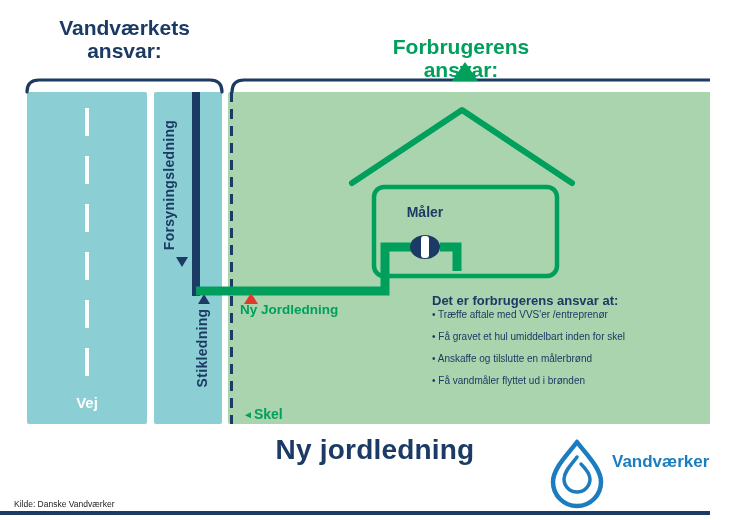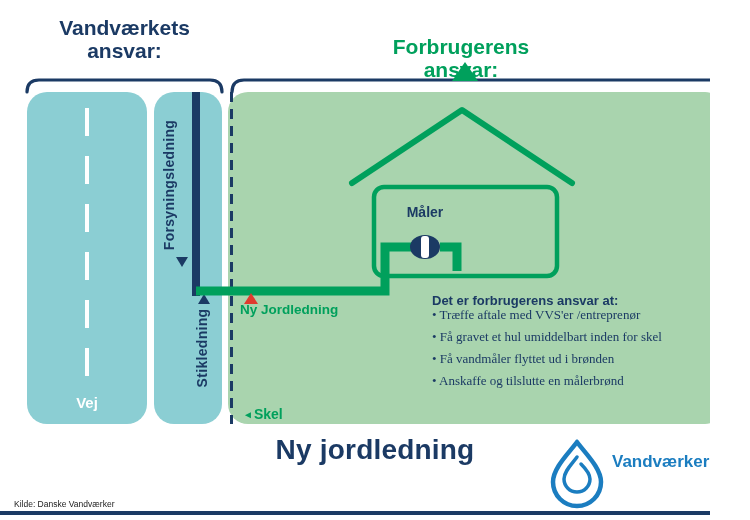--- a/index.html
+++ b/index.html
@@ -7,21 +7,21 @@
     --red:#e03a2f; --logo_blue:#1b7dc0;
   }
   *{margin:0;padding:0;box-sizing:border-box;}
   body{font-family:"Liberation Sans",sans-serif;background:#fff;}
   #stage{position:relative;width:710px;height:520px;background:#fff;overflow:hidden;}
 
   .heading{position:absolute;text-align:center;font-weight:bold;font-size:21px;line-height:23px;}
   .heading.navy{color:var(--navy);}
   .heading.green{color:var(--green);}
 
-  .panel{position:absolute;border-radius:20px;top:92px;height:332px;}
+  .panel{position:absolute;border-radius:2px;top:92px;height:332px;}
   .road{left:27px;width:120px;background:var(--teal);}
   .strip{left:154px;width:68px;background:var(--teal);}
   .property{left:228px;width:497px;background:var(--light_green);}
 
   .centerline{position:absolute;left:50%;margin-left:-2px;top:16px;height:272px;width:4px;
     background:repeating-linear-gradient(180deg,#fff 0 28px,transparent 28px 48px);}
   .vej{position:absolute;bottom:13px;width:100%;text-align:center;color:#fff;font-weight:bold;font-size:15px;}
 
   svg.overlay{position:absolute;left:0;top:0;width:750px;height:520px;pointer-events:none;}
   .stroke-navy{stroke:var(--navy);fill:none;}
@@ -36,21 +36,21 @@
 
   .maler-label{position:absolute;left:395px;top:204px;width:60px;text-align:center;
     color:var(--navy);font-weight:bold;font-size:14px;}
   .nyjord-label{position:absolute;left:240px;top:302px;color:var(--green);font-weight:bold;font-size:13.5px;}
   .skel-label{position:absolute;left:243px;top:386px;color:var(--green);font-weight:bold;font-size:14px;margin-top:20px;}
   .skel-label .arrow{font-size:10px;vertical-align:1px;margin-right:1px;}
 
   .info{position:absolute;left:432px;top:293px;width:285px;color:var(--navy);}
   .info h3{font-size:13px;font-weight:bold;}
   .info ul{list-style:none;}
-  .info li{font-size:13px;margin-bottom:8px;line-height:14px;font-family:Liberation Serif, serif;}
+  .info li{font-size:10px;margin-bottom:8px;line-height:14px;}
 
   .big-title{position:absolute;left:155px;top:434px;width:440px;text-align:center;
     color:var(--navy);font-weight:bold;font-size:28px;letter-spacing:.2px;}
 
   .logo-text{position:absolute;left:612px;top:452px;color:var(--logo_blue);
     font-weight:bold;font-size:17px;line-height:19px;}
 
   .source{position:absolute;left:14px;top:499px;font-size:8.5px;color:#222;}
   .bottom-rule{position:absolute;left:0;top:511px;width:750px;height:4px;background:var(--navy);}
 </style>
@@ -112,22 +112,22 @@
 
   <div class="skel-label">
     <span class="arrow">◄</span><span>Skel</span>
   </div>
 
   <div class="info">
     <h3>Det er forbrugerens ansvar at:</h3>
     <ul>
       <li>• Træffe aftale med VVS'er /entreprenør</li>
       <li>• Få gravet et hul umiddelbart inden for skel</li>
+      <li>• Anskaffe og tilslutte en målerbrønd</li>
       <li>• Få vandmåler flyttet ud i brønden</li>
-      <li>• Anskaffe og tilslutte en målerbrønd</li>
     </ul>
   </div>
 
   <div class="big-title">Ny jordledning</div>
 
   <div class="logo-text">
     <div>Vandværker</div>
   </div>
 
   <div class="source">Kilde: Danske Vandværker</div>

